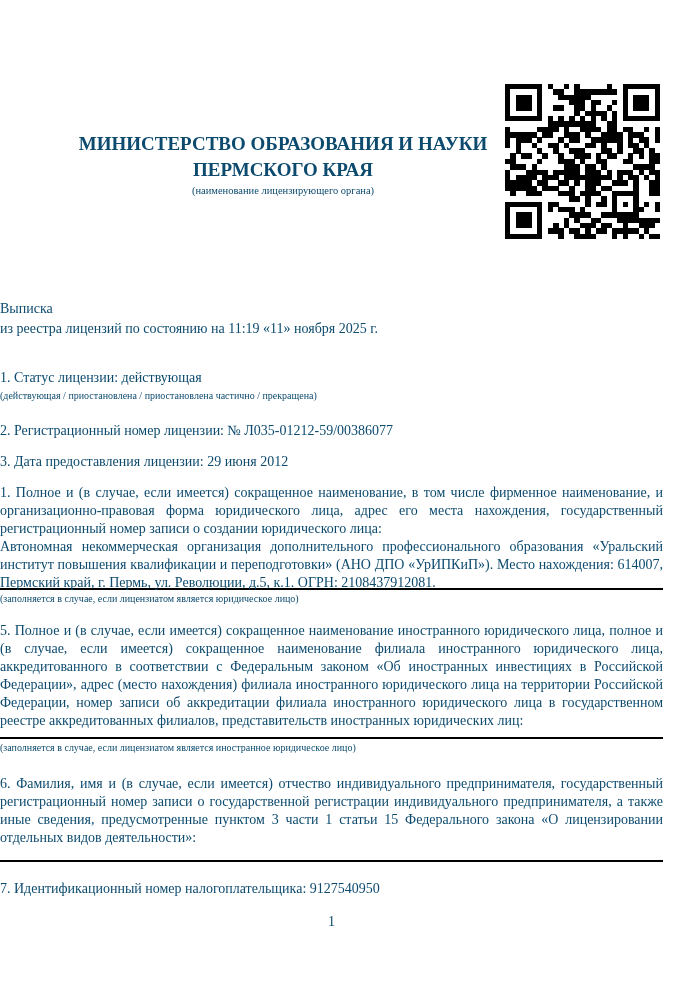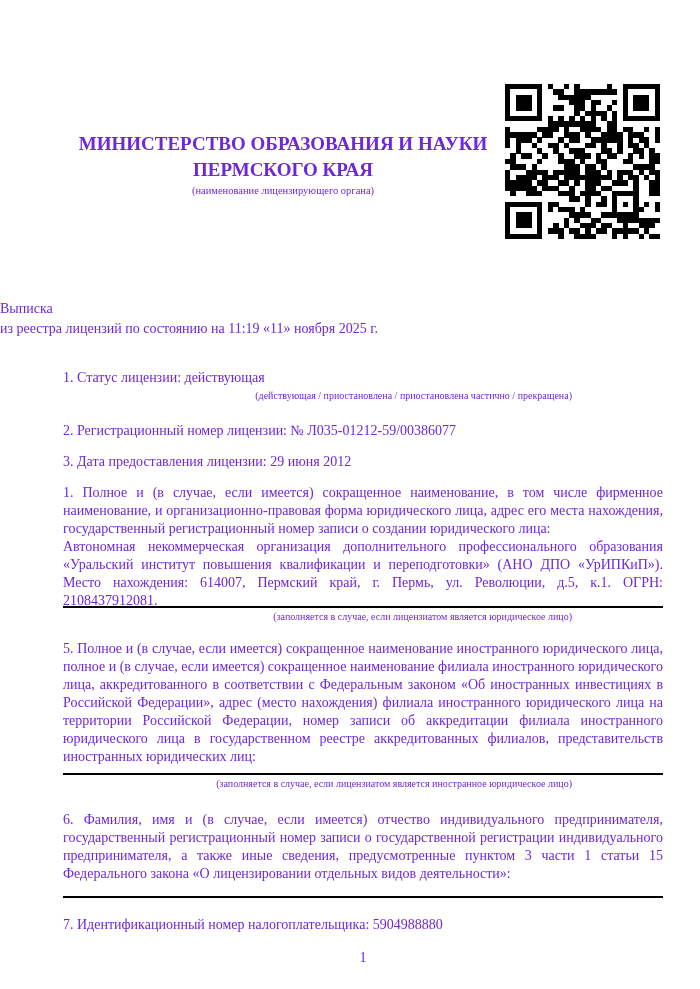--- a/index.html
+++ b/index.html
@@ -2,52 +2,52 @@
 <html lang="ru"><head>
 <meta charset="utf-8">
 <style>
   html,body{margin:0;padding:0;background:#ffffff;}
   .page{
     position:relative;
     width:700px;height:989px;
     background:#ffffff;
     overflow:hidden;
     font-family:"Liberation Serif","DejaVu Serif",serif;
-    color:#6d28d9;
+    color:#0c4a6e;
     font-size:14px;line-height:18px;
   }
   
   .header-row{position:relative;height:239px;}
   .header-text{
     position:absolute;left:63px;top:131px;width:440px;
     text-align:center;font-weight:bold;font-size:19px;line-height:26px;
   }
   .header-caption{
     font-weight:normal;font-size:10.5px;line-height:14px;margin-top:1px;
   }
   .qr{position:absolute;left:505px;top:84px;width:155px;height:155px;}
   
   .title{margin-top:60px;text-align:left;font-size:14px;line-height:20px;}
   
-  .content{padding-left:63px;padding-right:37px;}
+  .content{padding-right:37px;}
   .item .para{text-align:justify;}
   .item .line{text-align:left;}
   .item-1{margin-top:30px;}
   .item-2{margin-top:20px;}
   .item-3{margin-top:13px;}
   .item-4{margin-top:13px;}
   .item-5{margin-top:17px;}
   .item-6{margin-top:21px;}
   .item-7{margin-top:18px;}
   .rule{border-top:2px solid #000;height:0;}
   .rule-tight{margin-top:-4px;}
   .rule-gap{margin-top:7px;}
   .rule-gap2{margin-top:13px;}
   .caption{
-    font-size:10px;line-height:13px;text-align:right;
+    font-size:10px;line-height:13px;text-align:left;
     margin-right:91px;margin-top:2px;
   }
   .page-number{margin-top:15px;text-align:center;font-size:14px;line-height:18px;}
 </style>
 </head>
 <body>
 
 <div class="page">
 
   <div class="header-row">
@@ -549,19 +549,19 @@
       <div class="rule rule-gap"></div>
       <div class="caption">(заполняется в случае, если лицензиатом является иностранное юридическое лицо)</div>
     </div>
 
     <div class="item item-6">
       <div class="para">6. Фамилия, имя и (в случае, если имеется) отчество индивидуального предпринимателя, государственный регистрационный номер записи о государственной регистрации индивидуального предпринимателя, а также иные сведения, предусмотренные пунктом 3 части 1 статьи 15 Федерального закона «О лицензировании отдельных видов деятельности»:</div>
       <div class="rule rule-gap2"></div>
     </div>
 
     <div class="item item-7">
-      <div class="line">7. Идентификационный номер налогоплательщика: 5904988880</div>
+      <div class="line">7. Идентификационный номер налогоплательщика: 9127540950</div>
     </div>
 
     <div class="page-number">1</div>
 
   </div>
 </div>
 
 </body></html>

